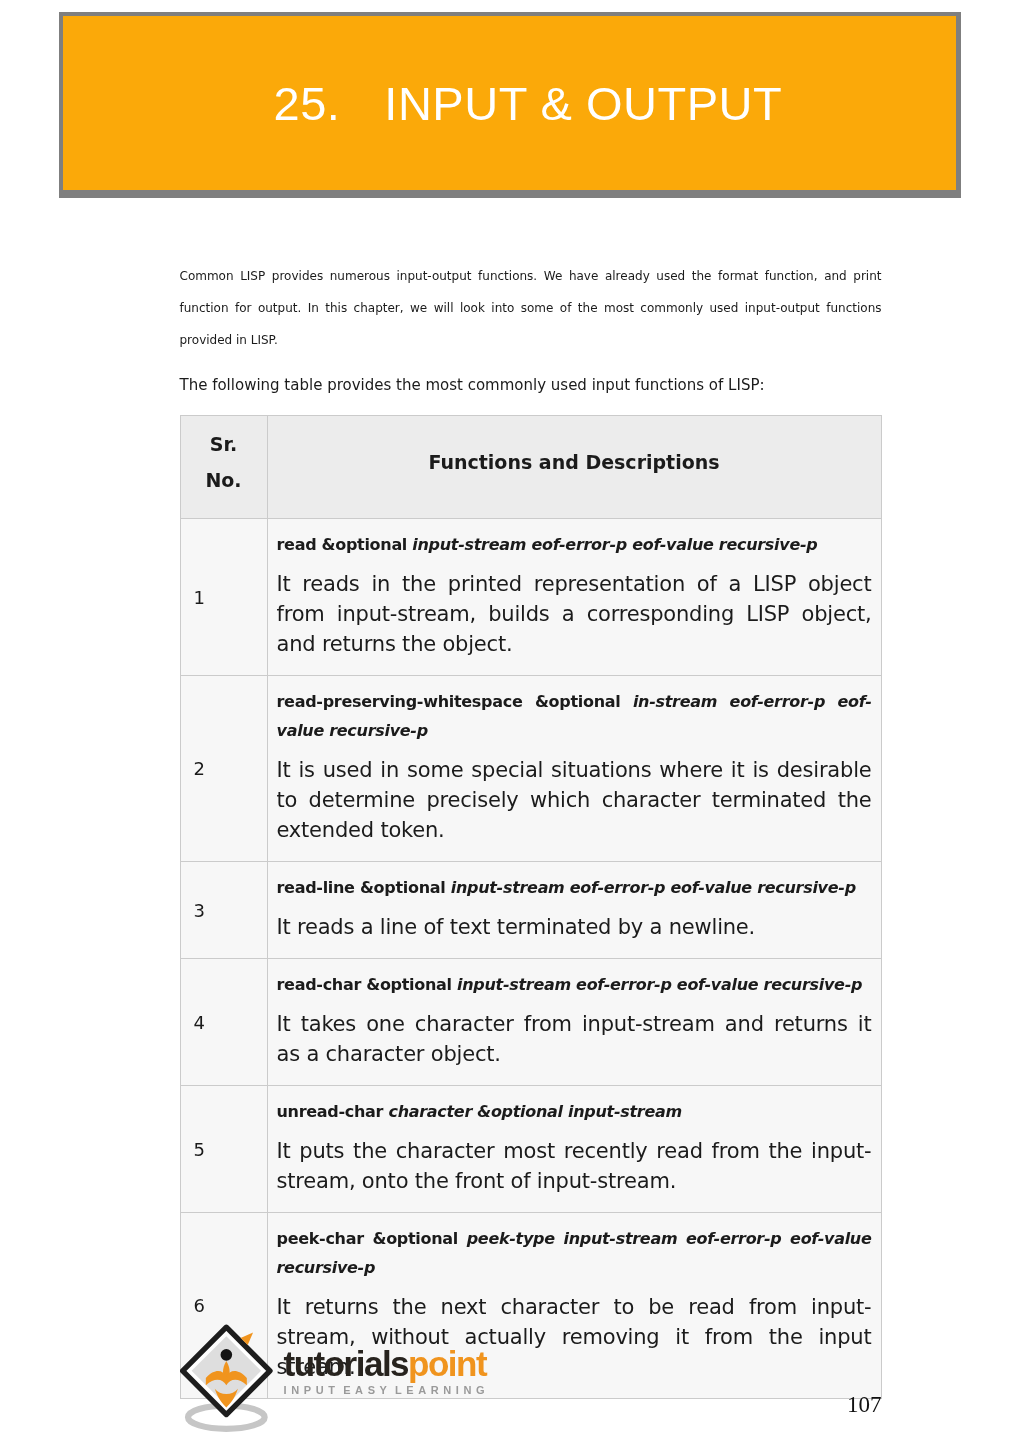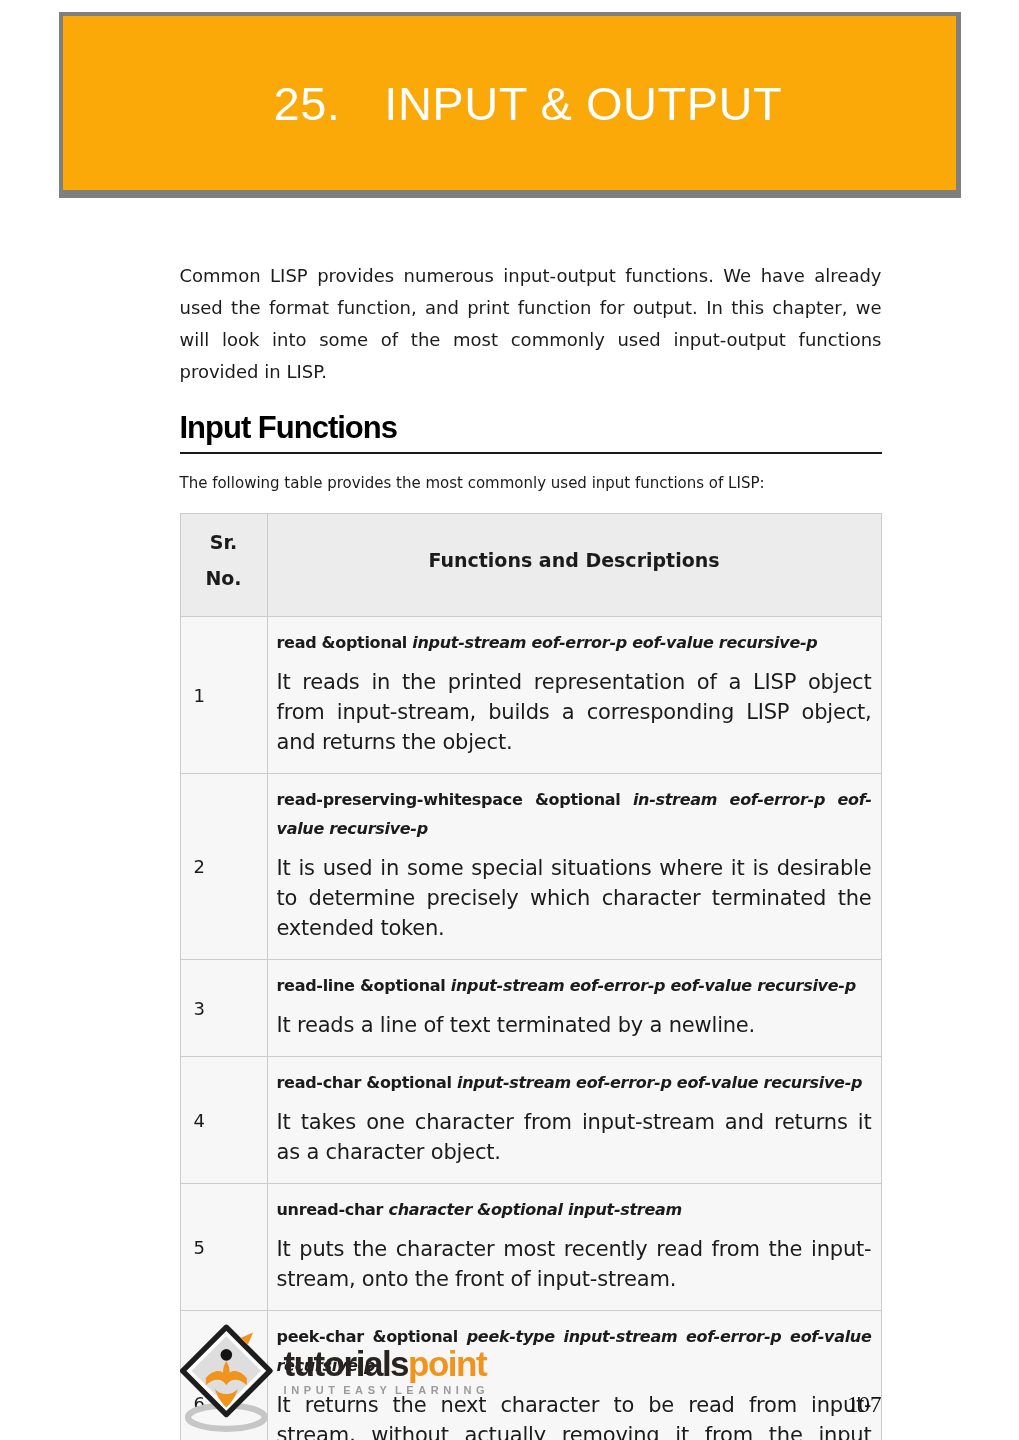--- a/index.html
+++ b/index.html
@@ -36,21 +36,21 @@
     color: #ffffff;
     white-space: nowrap;
   }
   .banner-title .chapter-no { margin-right: 44px; }
 
   
   .content { padding: 0 79px 0 121px; }
 
   .intro {
     margin-top: 62px;
-    font-size: 18px;
+    font-size: 12px;
     line-height: 32px;
     text-align: justify;
   }
 
   .section-heading {
     margin-top: 22px;
     font-family: "Liberation Sans", sans-serif;
     font-weight: 700;
     font-size: 31px;
     letter-spacing: -1px;
@@ -157,21 +157,20 @@
   <header class="banner">
     <div class="banner-title">
       <span class="chapter-no">25.</span><span>INPUT &amp; OUTPUT</span>
     </div>
   </header>
 
   <main class="content">
 
     <p class="intro">Common LISP provides numerous input-output functions. We have already used the format function, and print function for output. In this chapter, we will look into some of the most commonly used input-output functions provided in LISP.</p>
 
-    <h2 class="section-heading">Input Functions</h2>
 
     <p class="section-sub">The following table provides the most commonly used input functions of LISP:</p>
 
     <table class="fn-table">
       <colgroup>
           <col class="c-sr">
           <col class="c-fn">
         </colgroup>
       <thead>
         <tr>

